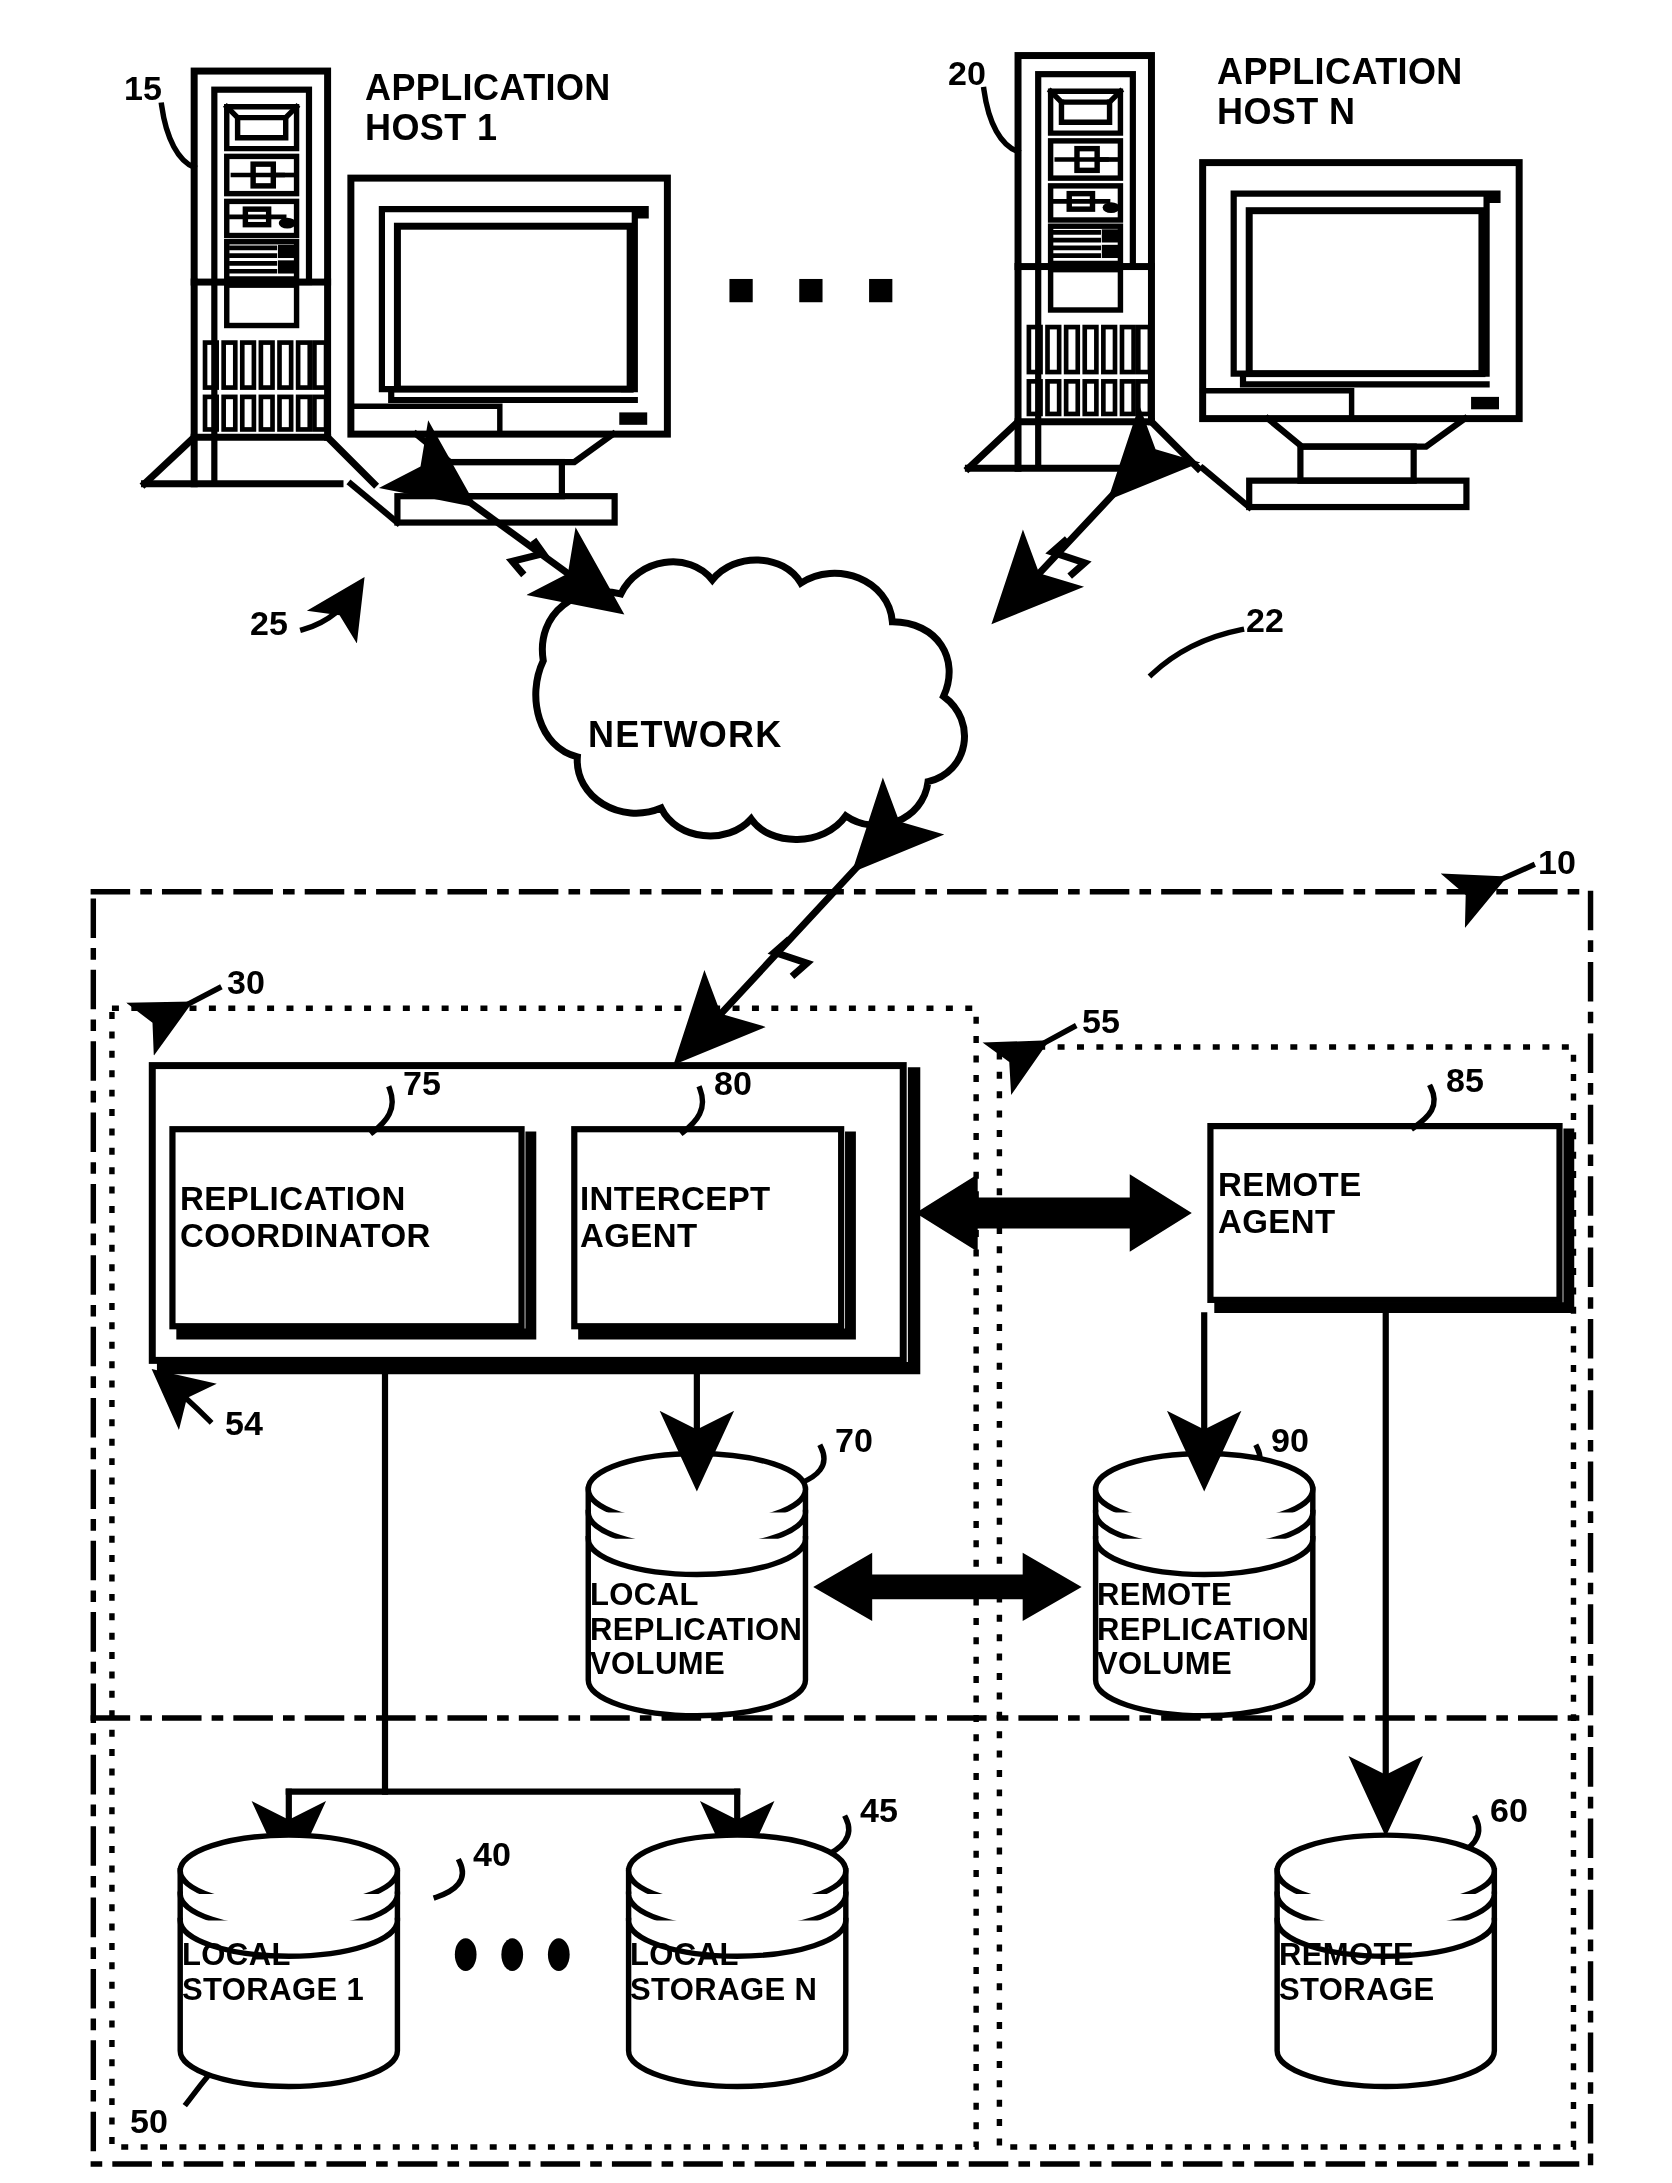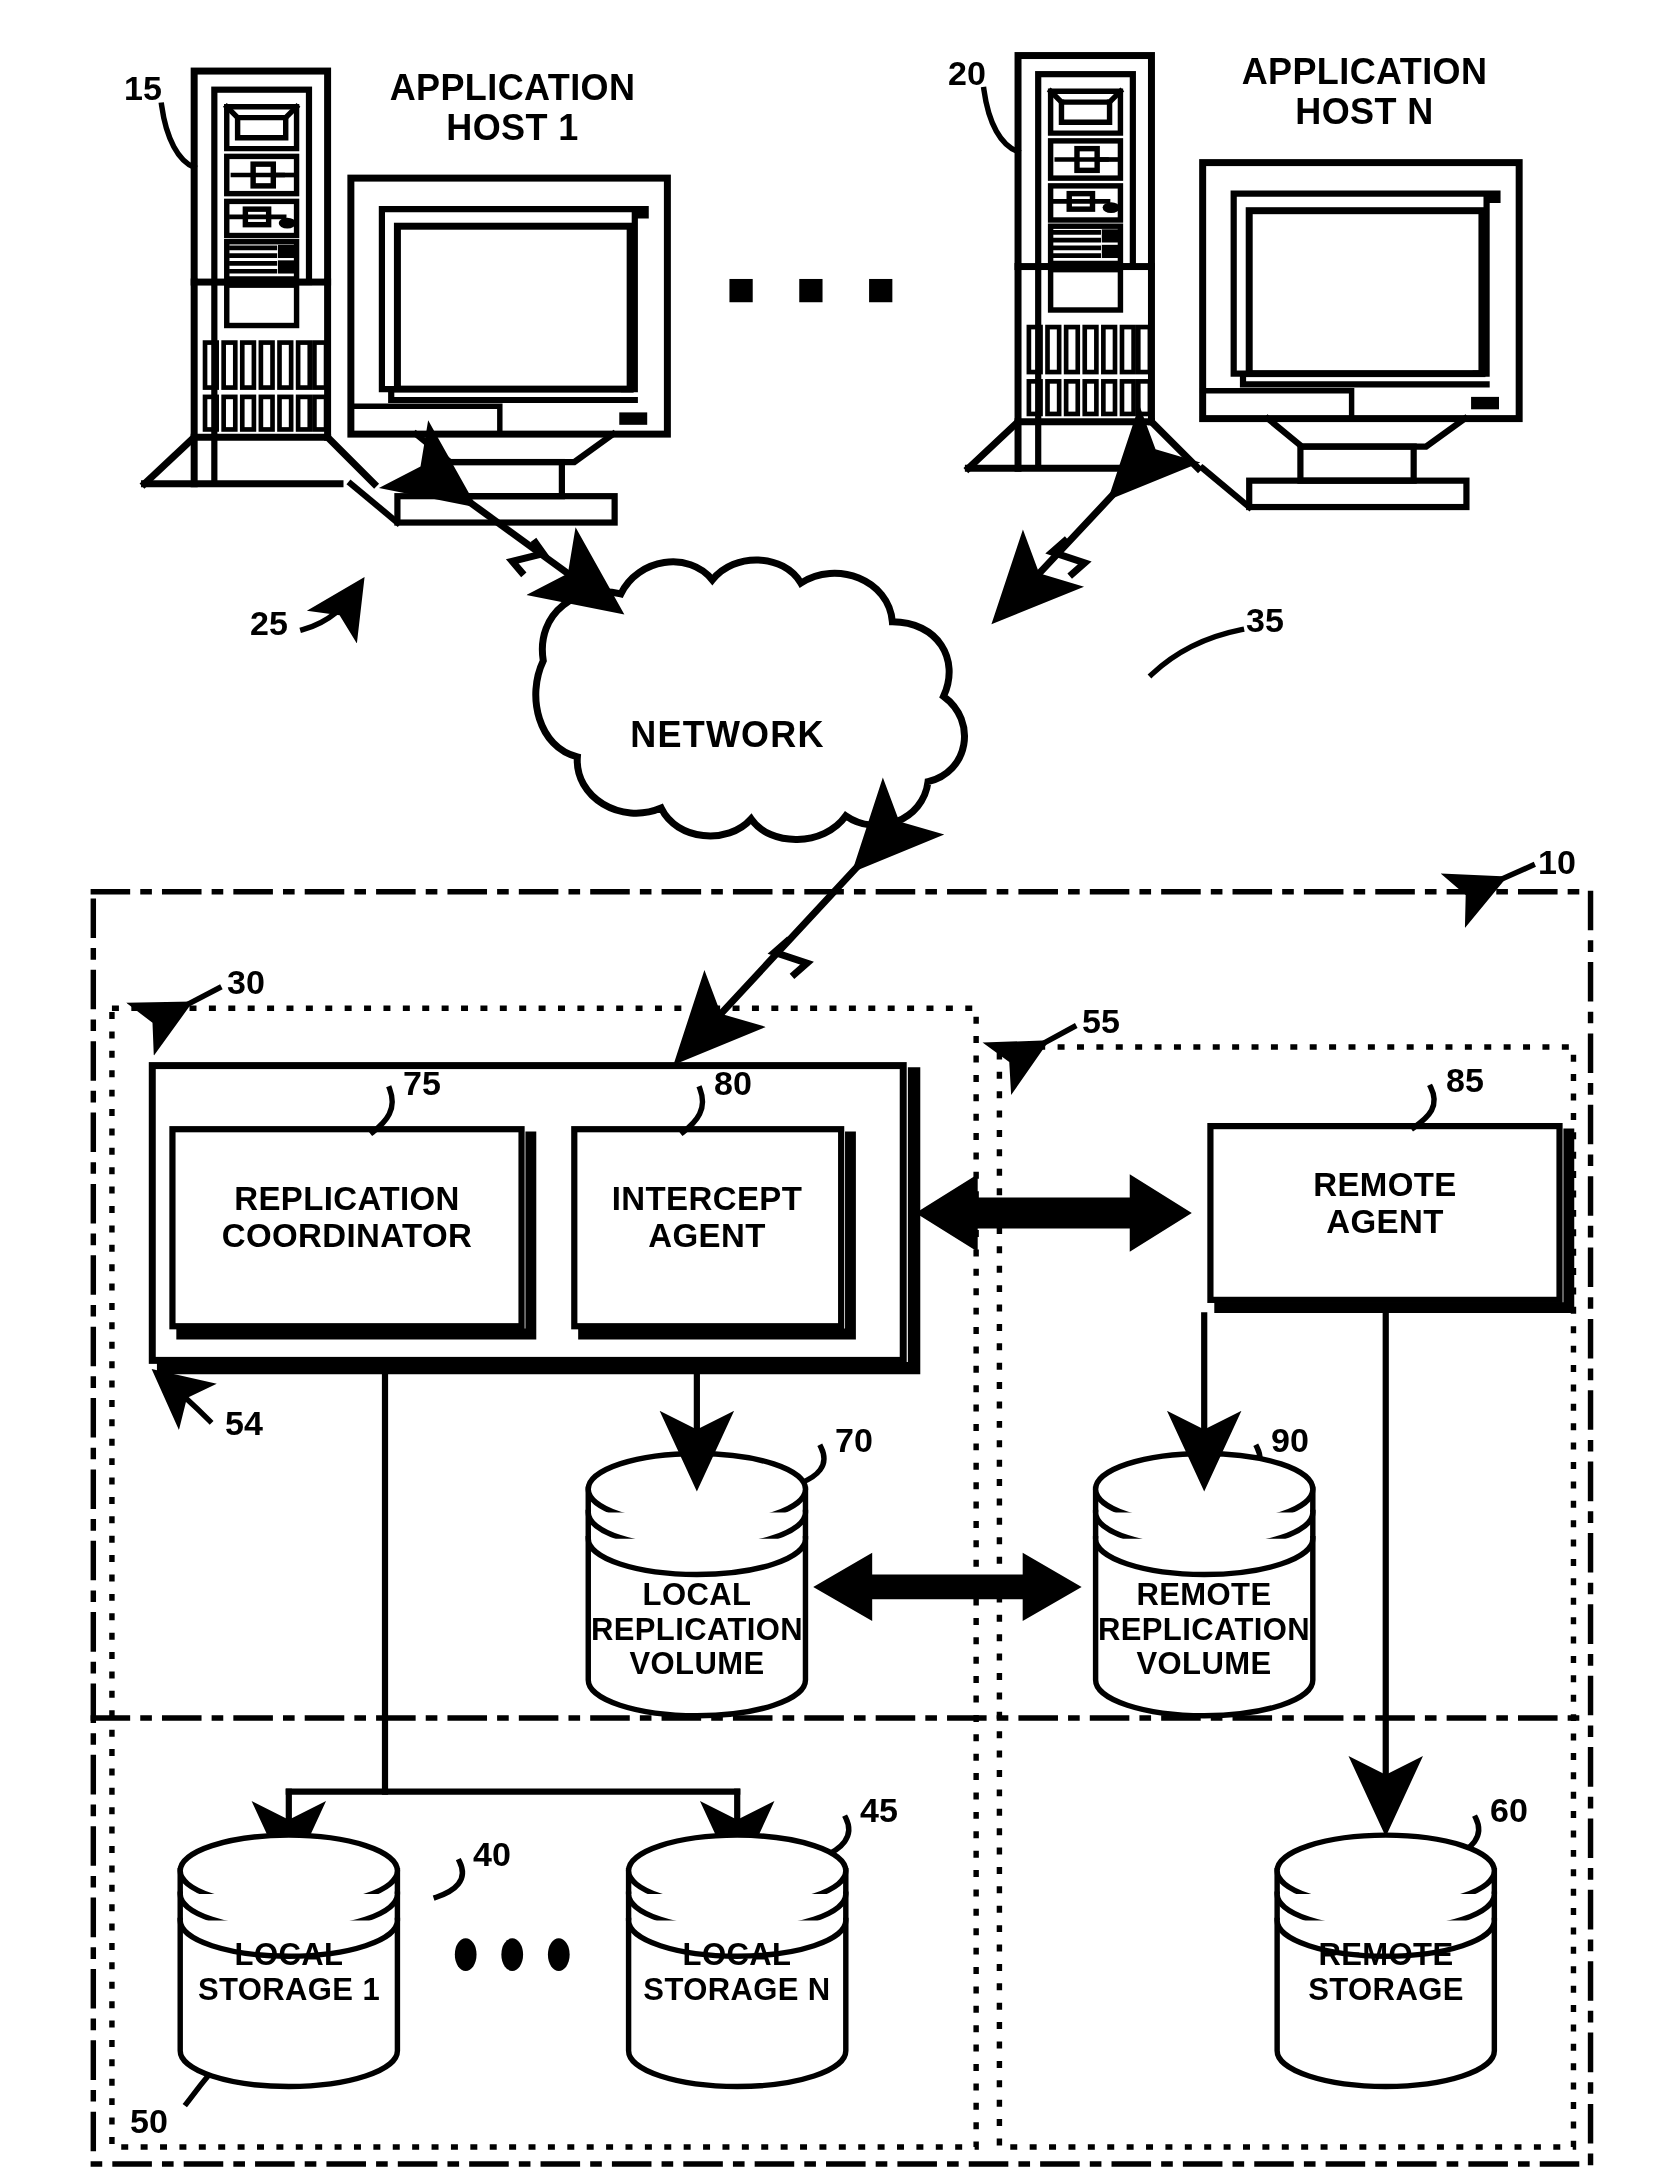--- a/index.html
+++ b/index.html
@@ -3,21 +3,21 @@
 <meta charset="utf-8">
 <style>
   html,body{margin:0;padding:0;background:#ffffff;}
   body{
     width:1673px;height:2183px;position:relative;overflow:hidden;
     font-family:"Liberation Sans","DejaVu Sans",sans-serif;
     color:#000;
   }
   #stage{position:absolute;left:0;top:9px;width:1483px;height:2183px;}
   svg.layer{position:absolute;left:0;top:0;width:1673px;height:2183px;overflow:visible;}
-  .txt{position:absolute;font-weight:bold;letter-spacing:0.4px;text-align:center;line-height:1.12;white-space:pre-line;}
+  .txt{position:absolute;font-weight:bold;letter-spacing:0.4px;text-align:left;line-height:1.12;white-space:pre-line;}
   .ref{position:absolute;font-weight:bold;font-size:34px;line-height:1;}
   .ttl{font-size:36px;}
   .boxlabel{font-size:33px;}
   .seclabel{font-size:33px;}
   .cyl-label{font-size:31px;}
   .netlabel{font-size:36px;letter-spacing:1.2px;}
 </style>
 </head>
 <body>
 
@@ -341,21 +341,21 @@
         <path d="M208,124 C214,168 230,196 250,204"></path>
         <path d="M1268,104 C1274,148 1290,176 1312,184"></path>
       </g>
 
     </g>
   </svg>
 
   <div class="ref" style="left:124px;top:62px;">15</div>
   <div class="ref" style="left:948px;top:47px;">20</div>
   <div class="ref" style="left:250px;top:597px;">25</div>
-  <div class="ref" style="left:1246px;top:594px;">35</div>
+  <div class="ref" style="left:1246px;top:594px;">22</div>
   <div class="ref" style="left:1538px;top:836px;">10</div>
   <div class="ref" style="left:227px;top:956px;">30</div>
   <div class="ref" style="left:1082px;top:995px;">55</div>
   <div class="ref" style="left:403px;top:1057px;">75</div>
   <div class="ref" style="left:714px;top:1057px;">80</div>
   <div class="ref" style="left:1446px;top:1054px;">85</div>
   <div class="ref" style="left:225px;top:1397px;">54</div>
   <div class="ref" style="left:835px;top:1414px;">70</div>
   <div class="ref" style="left:1271px;top:1414px;">90</div>
   <div class="ref" style="left:473px;top:1828px;">40</div>

